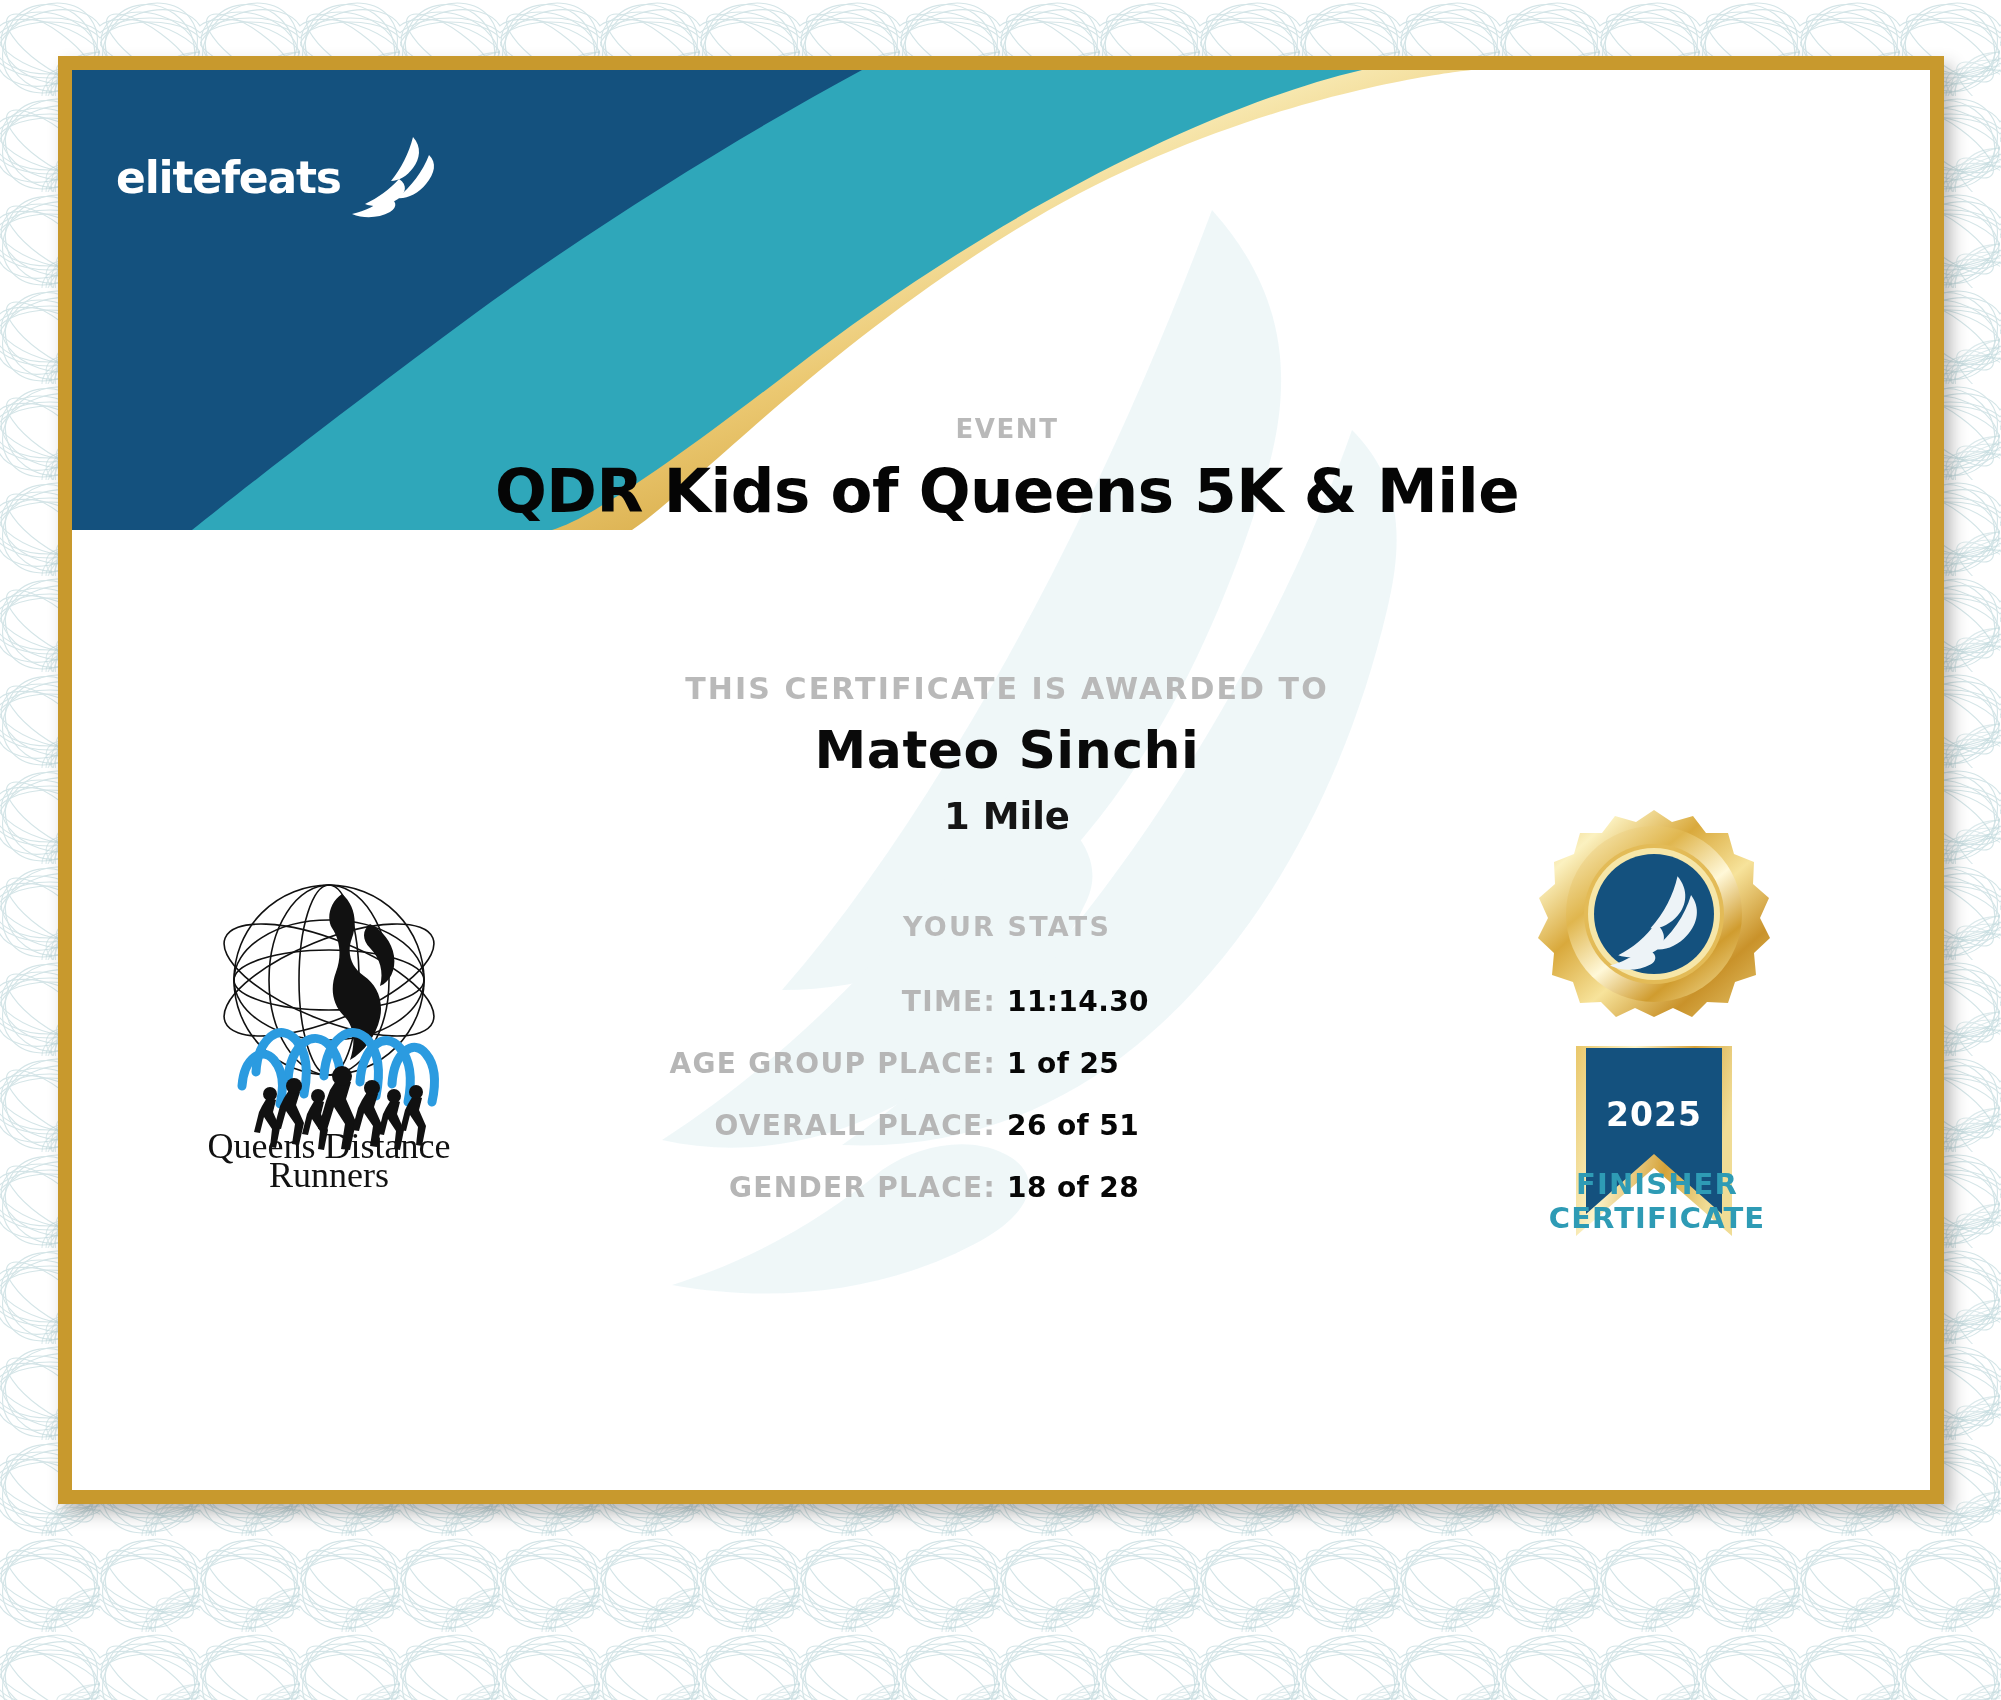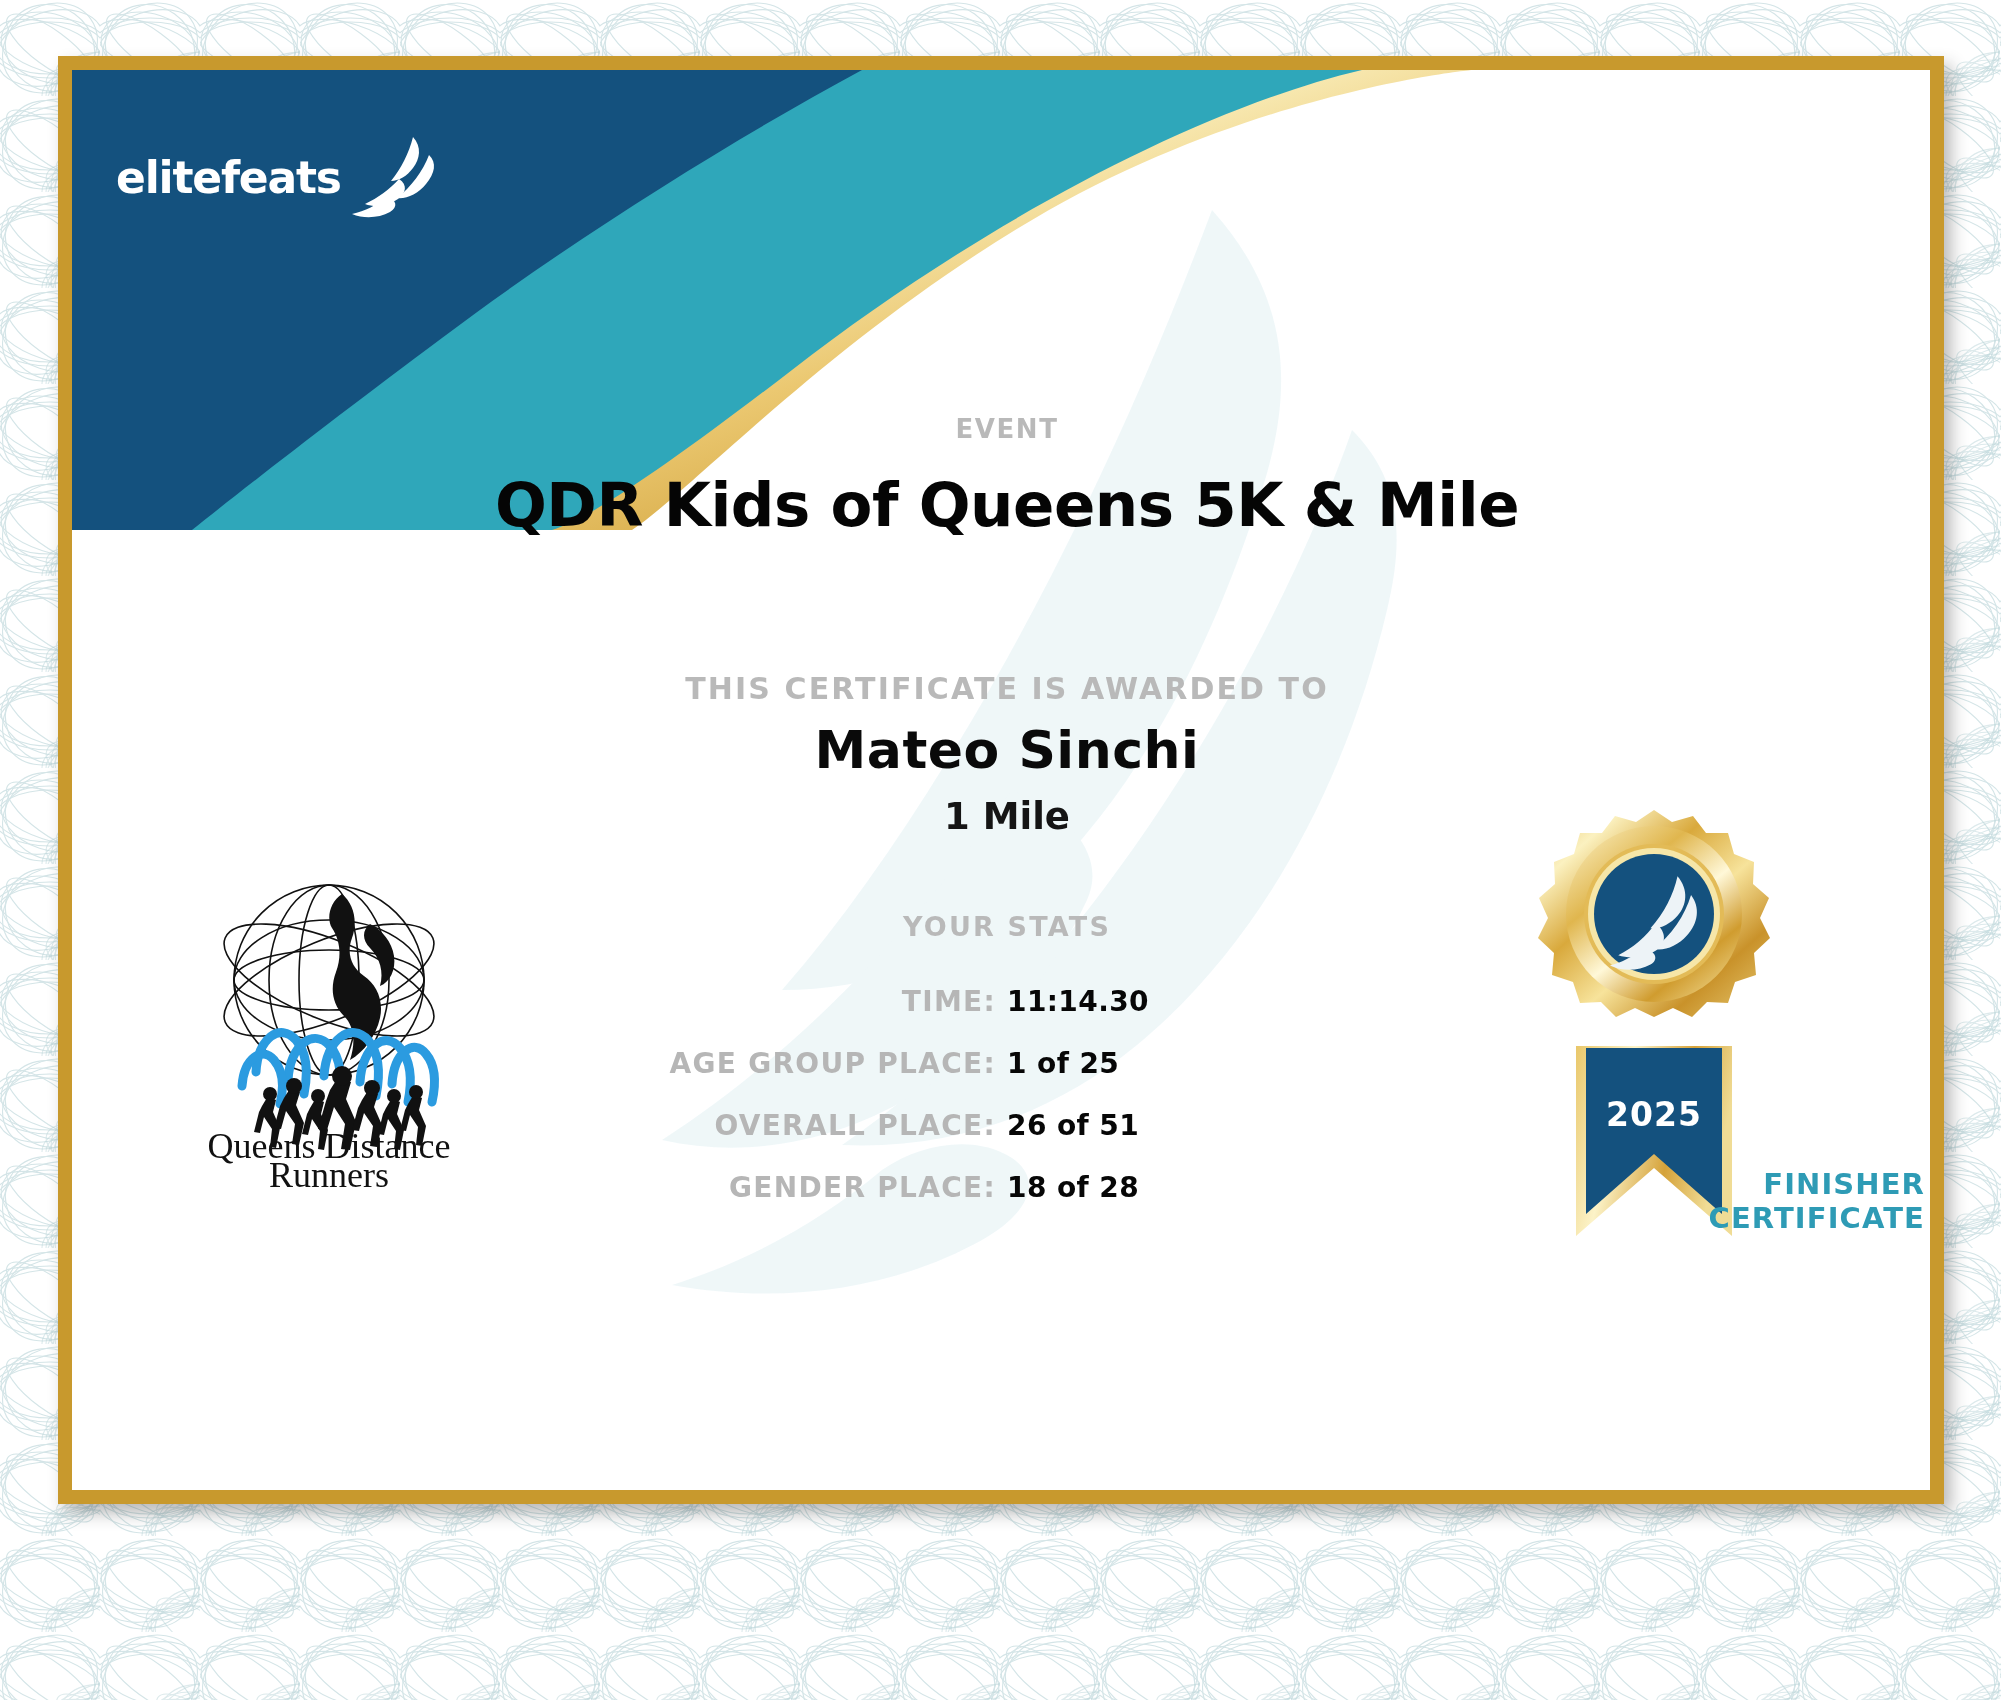--- a/index.html
+++ b/index.html
@@ -108,21 +108,21 @@
   .muted-label {
     color: #b9b9b9;
     font-weight: 700;
     letter-spacing: 1.6px;
     font-family: "DejaVu Sans", sans-serif;
   }
 
   #event-label { top: 344px; font-size: 26px; }
 
   #event-title {
-    top: 399px;
+    top: 385px;
     font-size: 61px;
     font-weight: 700;
     color: #050505;
     font-family: "DejaVu Sans", sans-serif;
     letter-spacing: -0.5px;
     white-space: nowrap;
   }
 
   #awarded-label { top: 601px; font-size: 30px; letter-spacing: 2.1px; }
 
@@ -194,24 +194,24 @@
     position: absolute;
     left: 1432px;
     top: 726px;
     width: 300px;
     height: 470px;
     z-index: 5;
   }
 
   #finisher-caption {
     position: absolute;
-    left: 1483px;
+    left: 1400px;
     top: 1098px;
     width: 370px;
-    text-align: right;
+    text-align: center;
     color: #2e9bb5;
     font-size: 29px;
     font-weight: 700;
     letter-spacing: 1.1px;
     line-height: 1.16;
     font-family: "DejaVu Sans", sans-serif;
     z-index: 6;
   }
 </style>
 </head>

